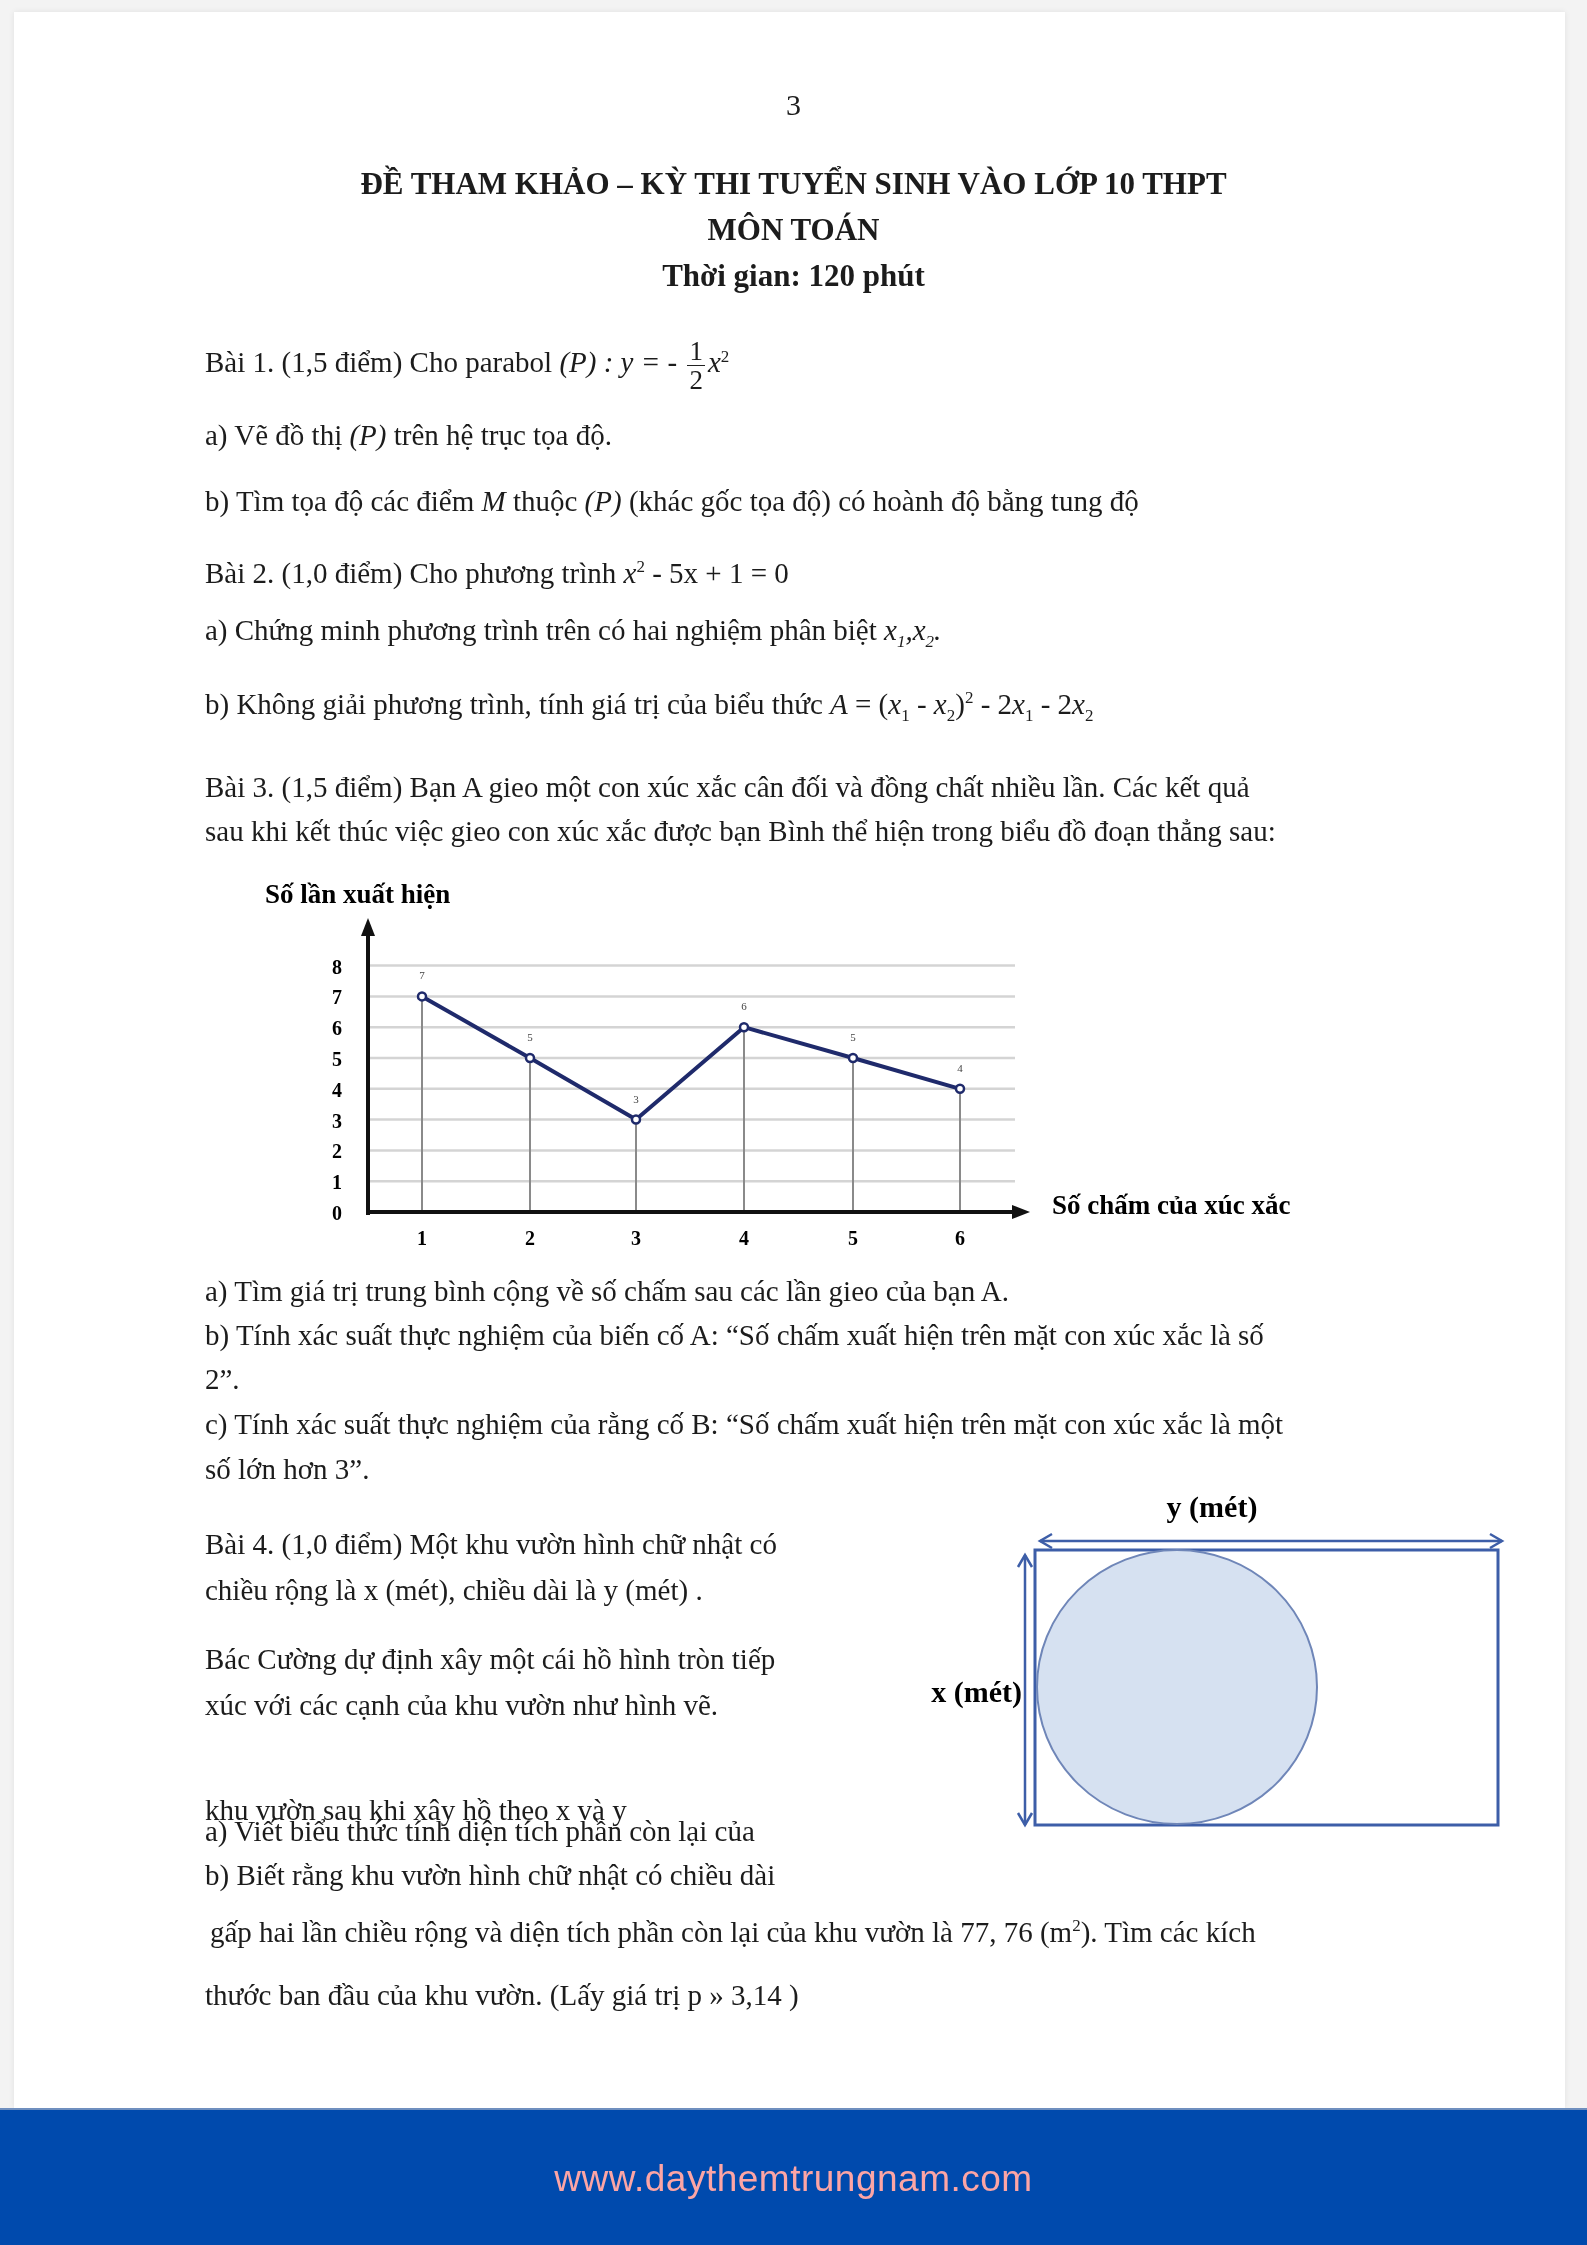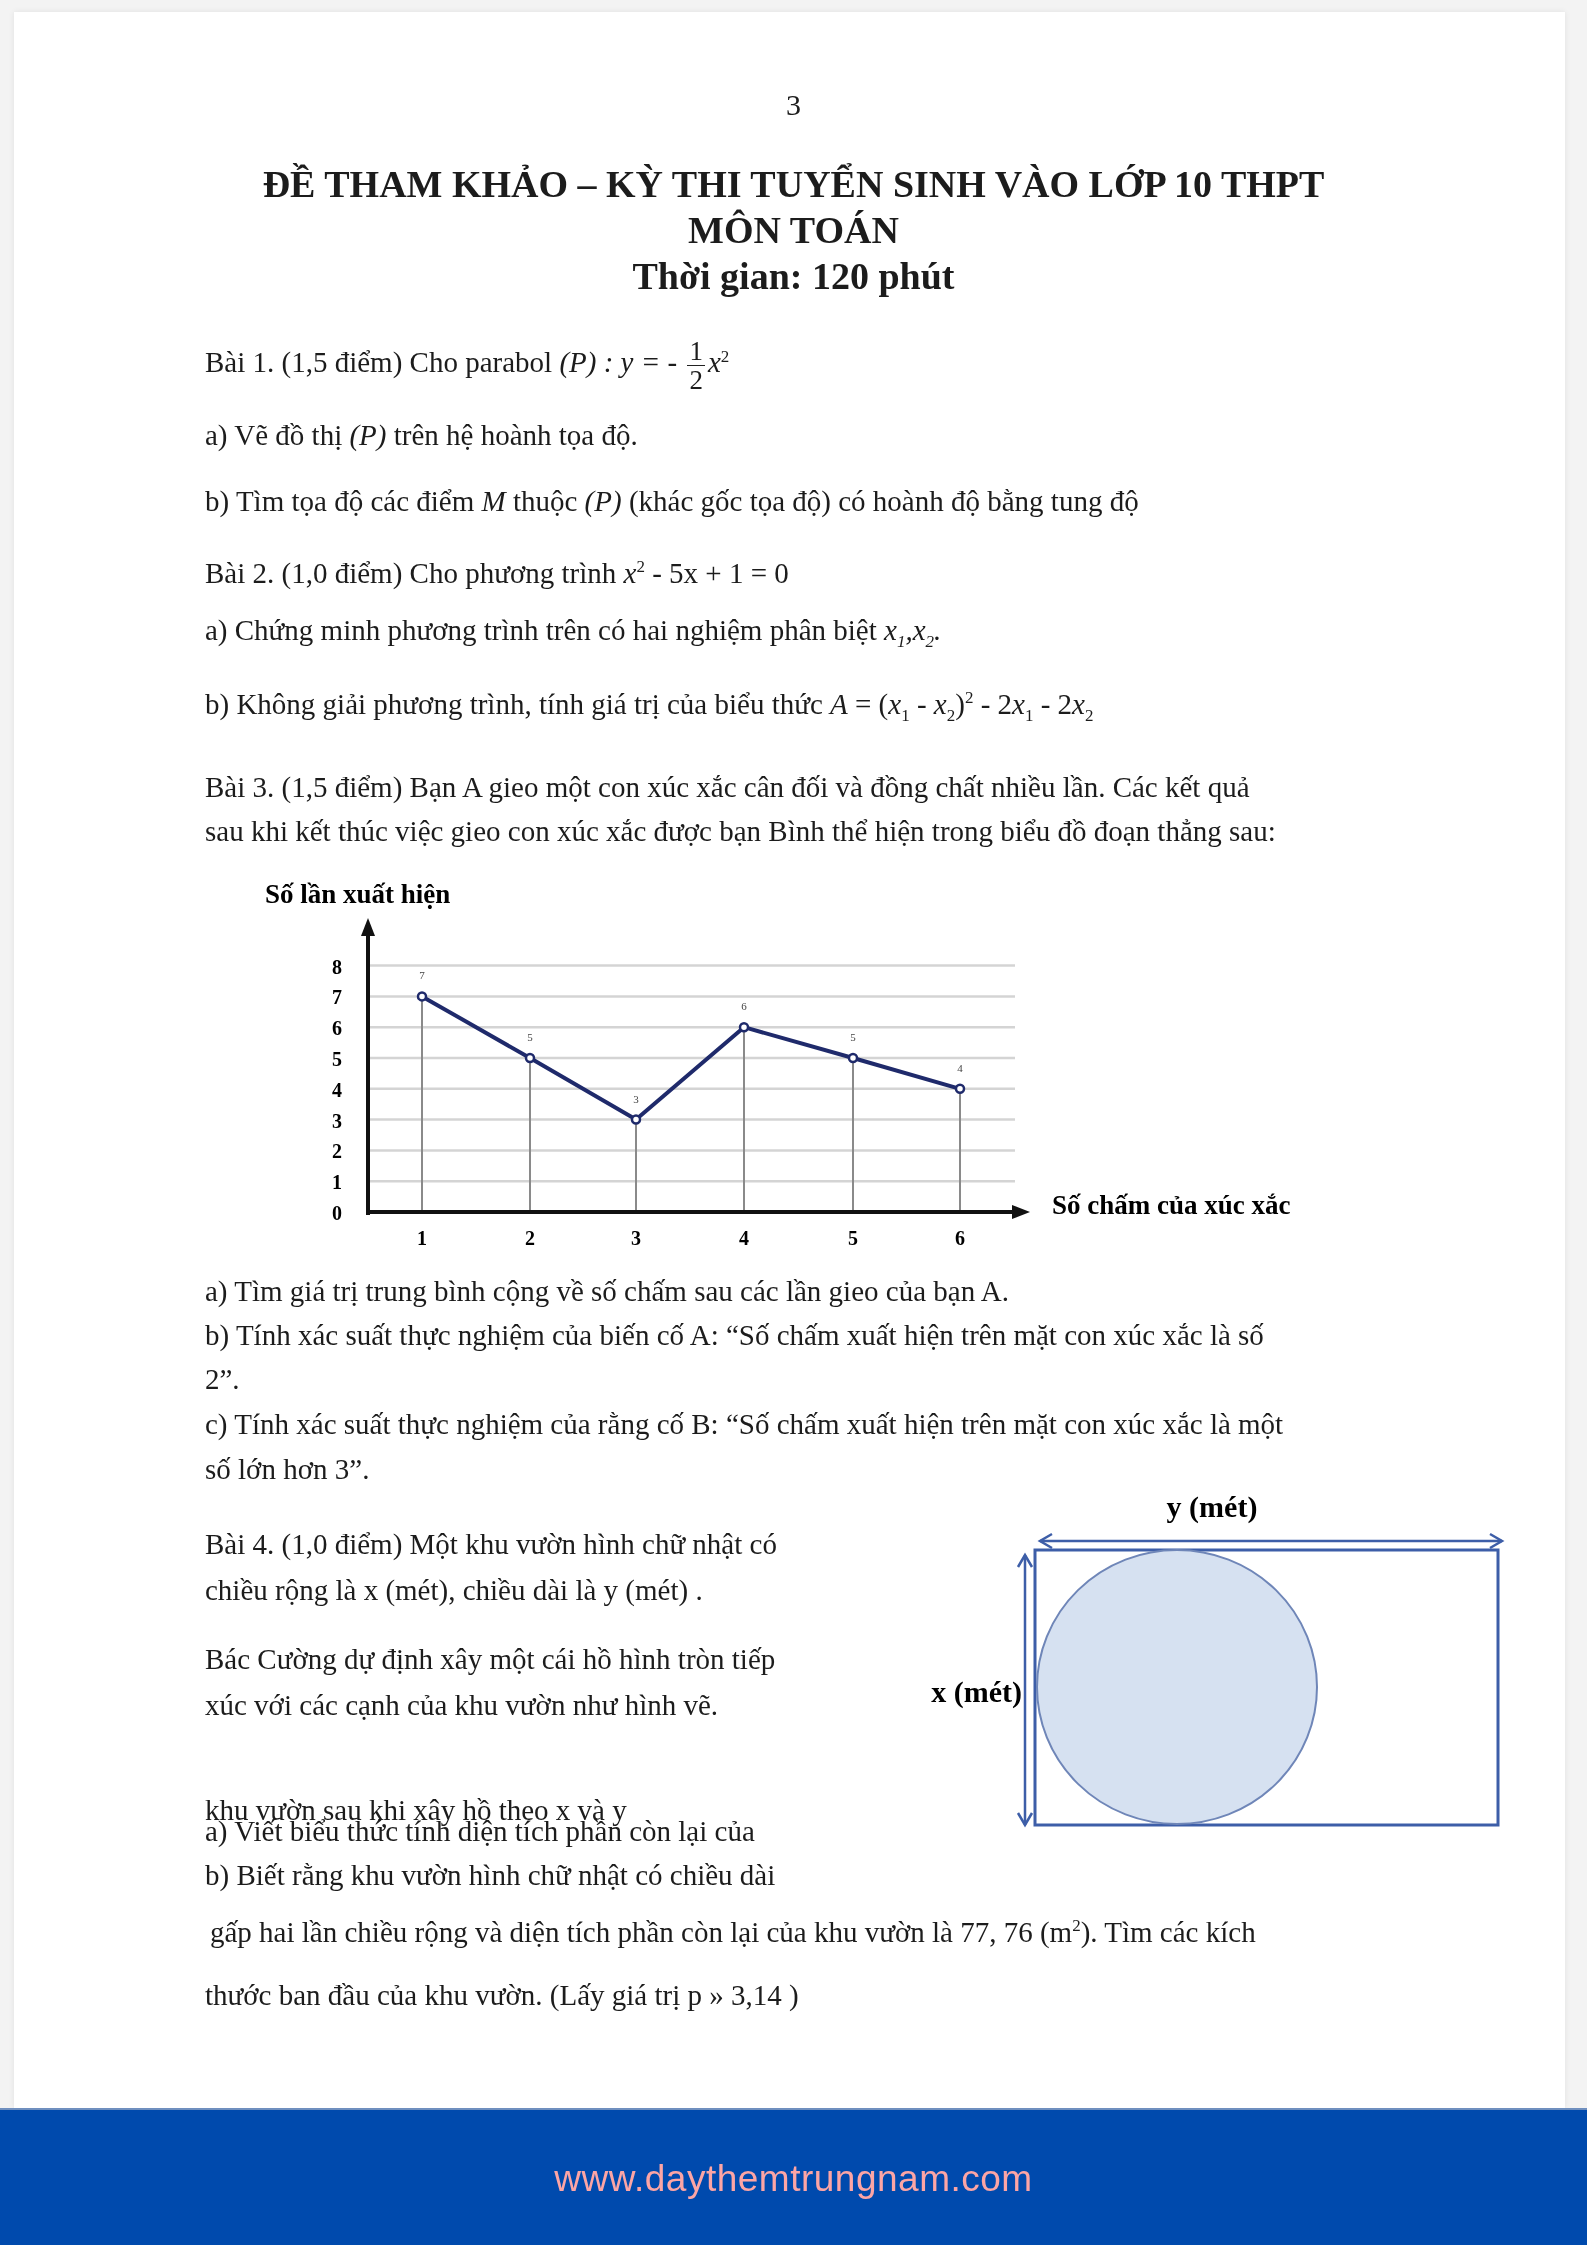--- a/index.html
+++ b/index.html
@@ -12,21 +12,21 @@
   .page {
     position: absolute; left: 14px; top: 12px; width: 1551px; height: 2096px;
     background: #ffffff;
     box-shadow: 0 0 6px rgba(0,0,0,0.08);
   }
   .abs { position: absolute; white-space: nowrap; }
   .center { left: 0; right: 0; text-align: center; }
   .b { font-weight: normal; }
   .i { font-style: italic; }
   .t { font-size: 29px; line-height: 34px; }
-  .hdr { font-size: 38px; font-weight: bold; line-height: 36px; font-family: Liberation Serif, serif; }
+  .hdr { font-size: 31px; font-weight: bold; line-height: 36px; font-family: Liberation Serif, serif; }
   sup, sub { font-size: 17px; line-height: 0; }
   .frac {
     display: inline-block; vertical-align: middle; text-align: center;
     font-size: 27px; line-height: 28px; margin: 0 3px;
   }
   .frac span { display: block; }
   .frac .num { border-bottom: 1.5px solid #222; padding: 0 2px; }
   .footer {
     position: absolute; left: 0; top: 2108px; width: 1587px; height: 137px;
     background: #004aad; border-top: 2px solid #6f8fbf;
@@ -46,21 +46,21 @@
 <div class="abs center t" style="top:88px;font-size:30px;">3</div>
 
 <div class="abs center hdr" style="top:166px;">ĐỀ THAM KHẢO – KỲ THI TUYỂN SINH VÀO LỚP 10 THPT</div>
 <div class="abs center hdr" style="top:212px;">MÔN TOÁN</div>
 <div class="abs center hdr" style="top:258px;">Thời gian: 120 phút</div>
 
 <div class="abs t" style="left:205px;top:337px;">
   <span class="b">Bài 1. (1,5 điểm)</span><span> Cho parabol </span><span class="i">(P)</span><span class="i"> : y = - </span><span class="frac"><span class="num">1</span><span>2</span></span><span class="i">x</span><sup>2</sup>
 </div>
 <div class="abs t" style="left:205px;top:418px;">
-  <span>a) Vẽ đồ thị </span><span class="i">(P)</span><span> trên hệ hoành tọa độ.</span>
+  <span>a) Vẽ đồ thị </span><span class="i">(P)</span><span> trên hệ trục tọa độ.</span>
 </div>
 <div class="abs t" style="left:205px;top:484px;">
   <span>b) Tìm tọa độ các điểm </span><span class="i">M</span><span>  thuộc </span><span class="i">(P)</span><span> (khác gốc tọa độ) có hoành độ bằng tung độ</span>
 </div>
 
 <div class="abs t" style="left:205px;top:556px;">
   <span class="b">Bài 2. (1,0 điểm)</span><span> Cho phương trình </span><span class="i">x</span><sup>2</sup><span> -  5x + 1 =  0</span>
 </div>
 <div class="abs t" style="left:205px;top:613px;">
   <span>a) Chứng minh phương trình trên có hai nghiệm phân biệt </span><span class="i">x<sub>1</sub>,x<sub>2</sub>.</span>

